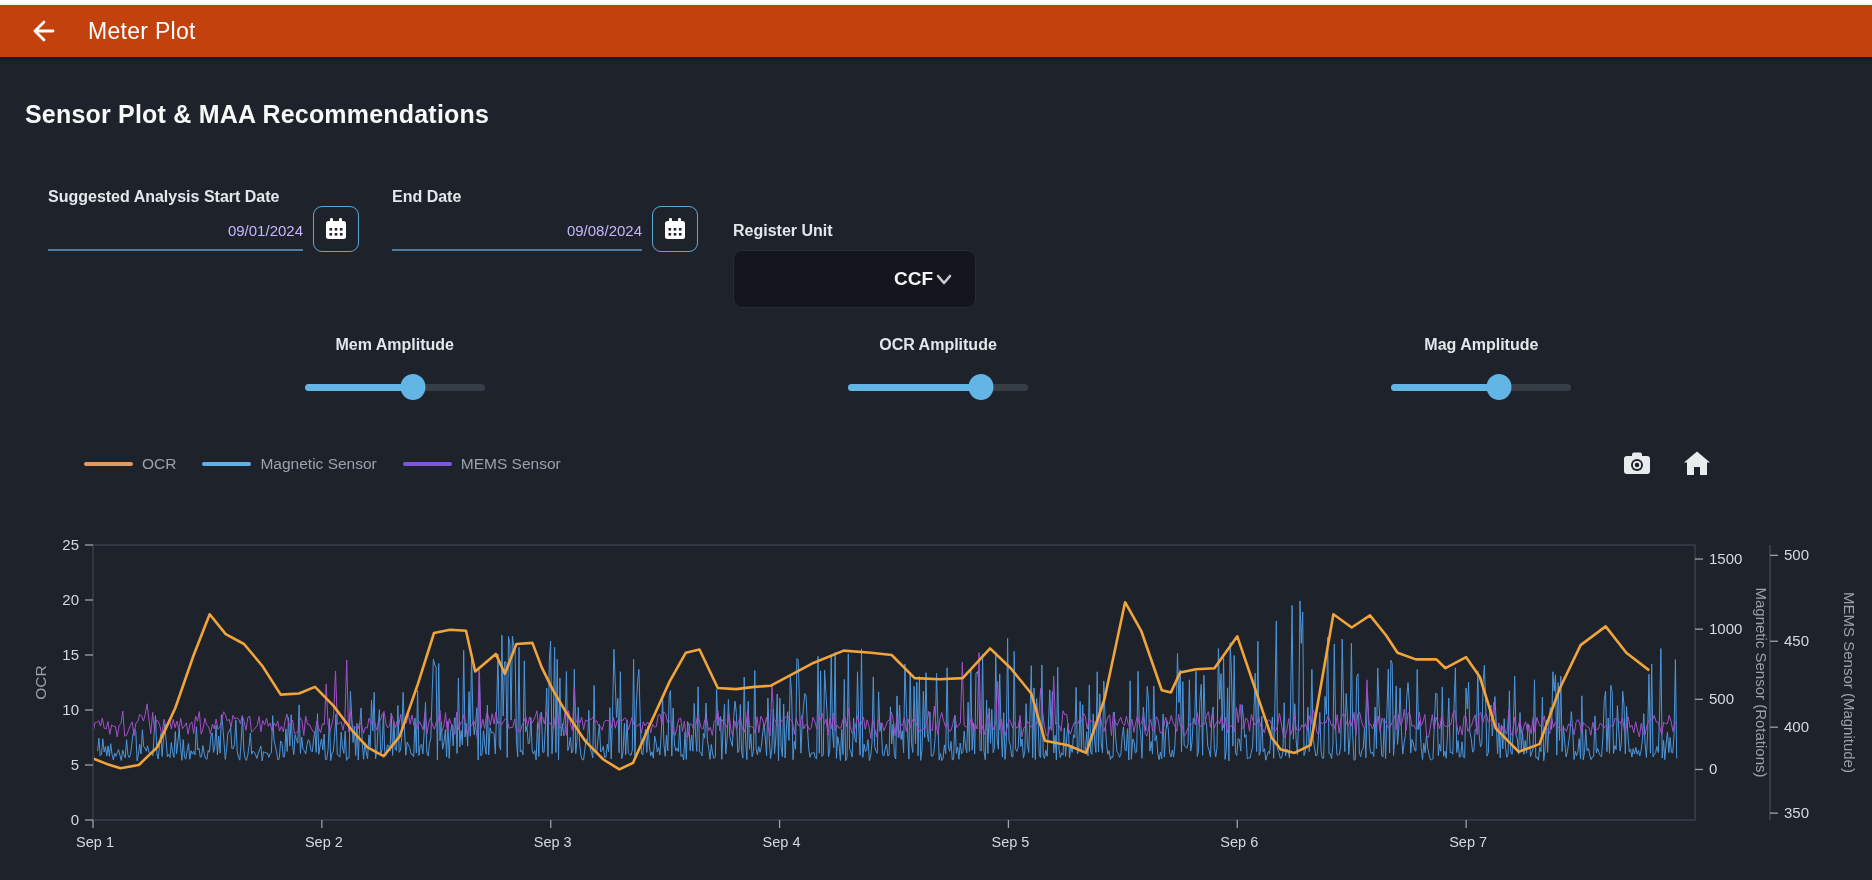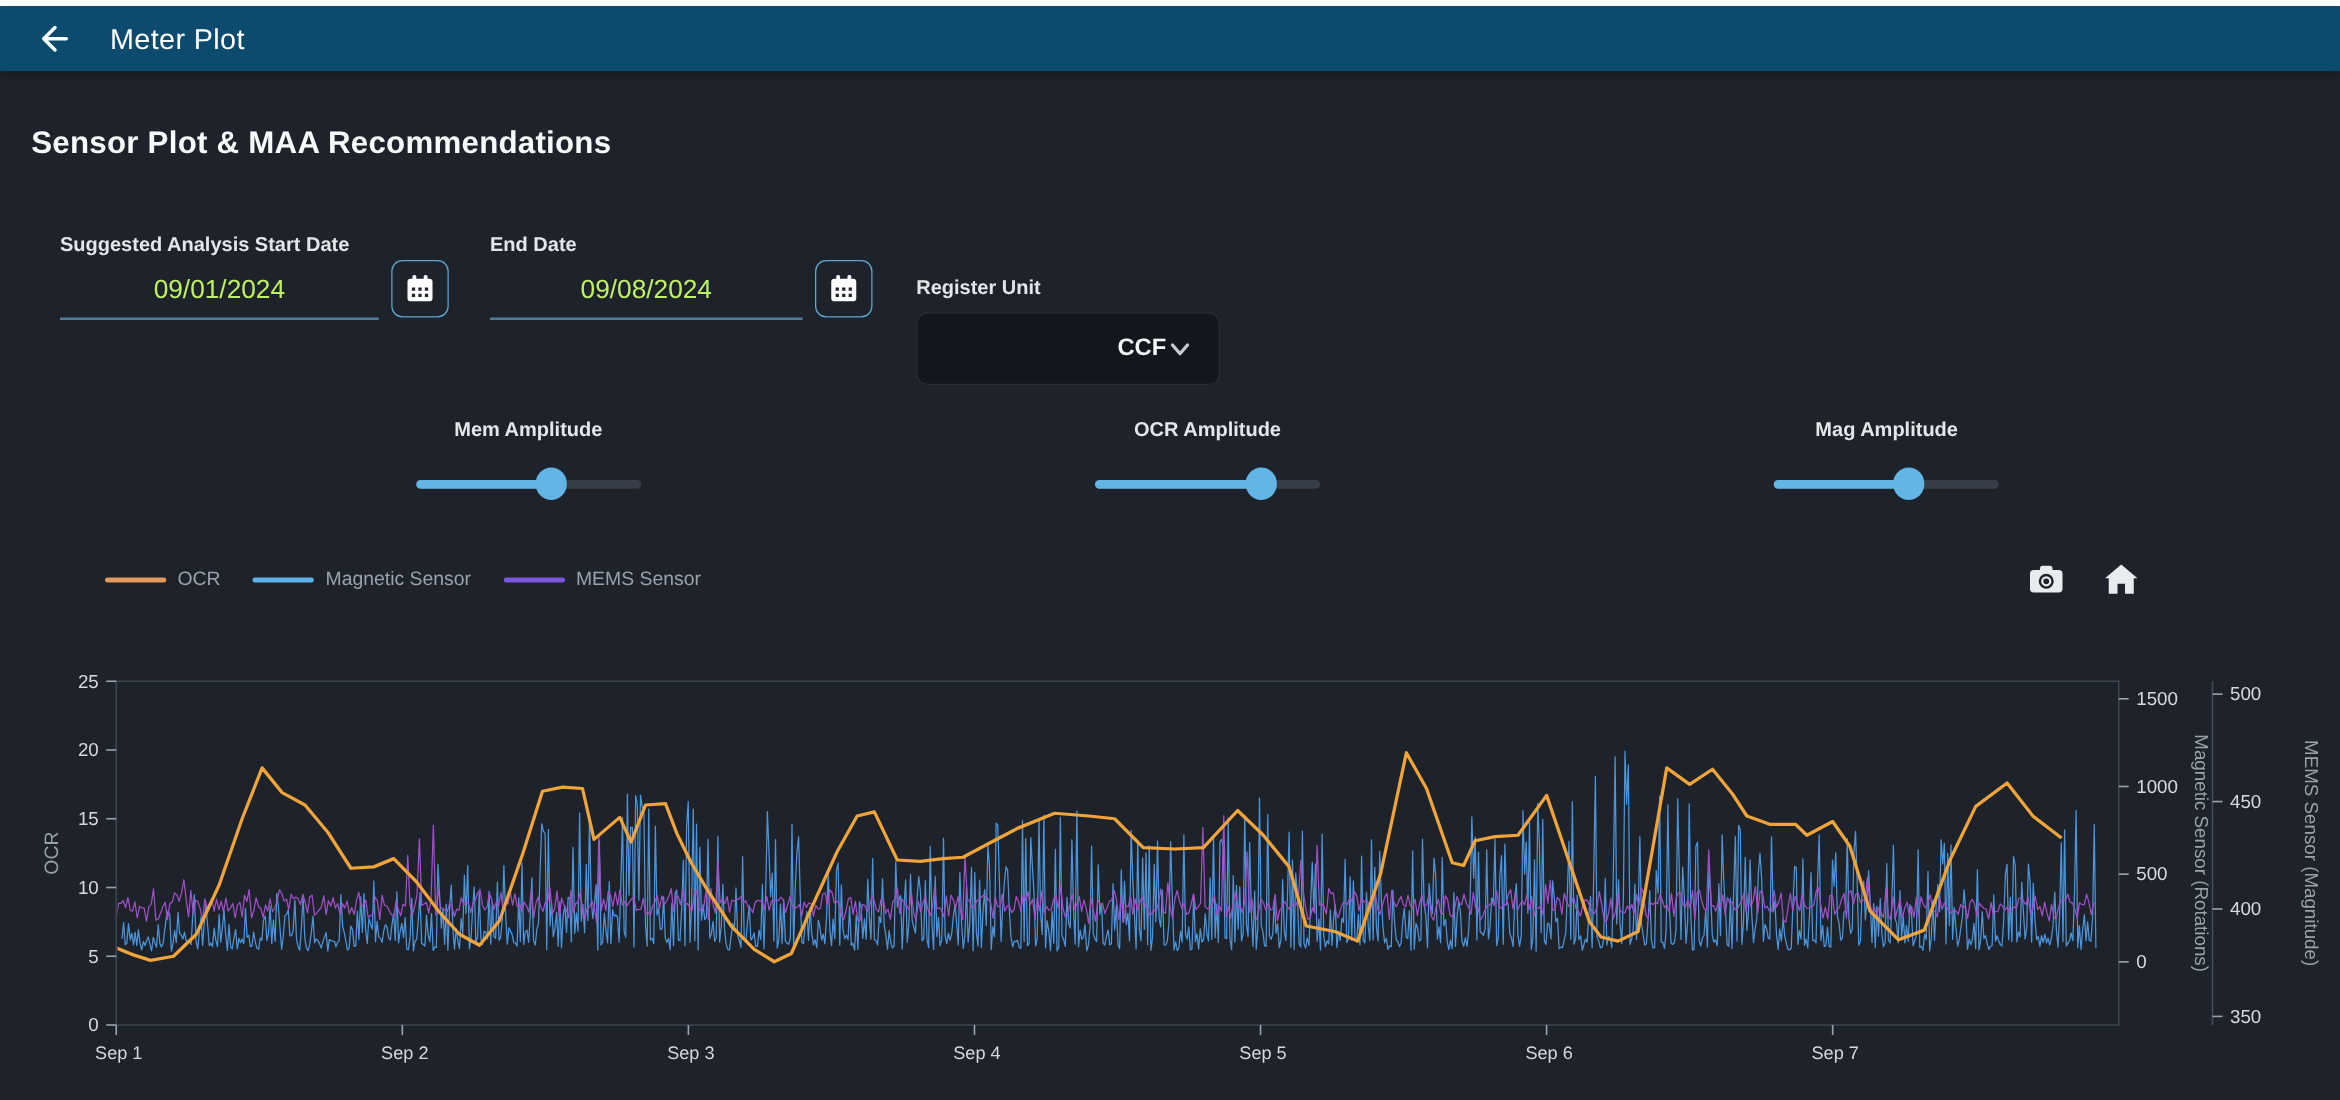--- a/index.html
+++ b/index.html
@@ -1,32 +1,32 @@
 <!DOCTYPE html>
 <html><head>
 <meta charset="utf-8">
 <style>
   html,body{margin:0;padding:0;background:#10141a;}
   *{box-sizing:border-box;font-family:"Liberation Sans",sans-serif;}
   #app{position:relative;width:1872px;height:880px;background:#1e232b;overflow:hidden;}
   .topstrip{position:absolute;left:0;top:0;width:100%;height:5px;background:#ffffff;}
-  .appbar{position:absolute;left:0;top:5px;width:100%;height:52px;background:#0c4a6e;display:flex;align-items:center;box-shadow:0 2px 5px rgba(0,0,0,.35);}
+  .appbar{position:absolute;left:0;top:5px;width:100%;height:52px;background:#c2410c;display:flex;align-items:center;box-shadow:0 2px 5px rgba(0,0,0,.35);}
   .backbtn{margin-left:22px;width:40px;height:40px;display:flex;align-items:center;justify-content:center;cursor:pointer;}
   .appbar-title{color:#ffffff;font-size:23px;font-weight:500;margin-left:26px;letter-spacing:.3px;}
   .h1{position:absolute;left:25px;top:100px;color:#f7f9fa;font-size:25px;font-weight:700;letter-spacing:.2px;}
   .ctl-label{color:#e4e7ea;font-size:16px;font-weight:600;}
   .grp{position:absolute;}
   .date-row{display:flex;align-items:center;}
   .date-field{display:flex;flex-direction:column;}
-  .date-value{color:#bef264;font-size:21px;font-weight:500;text-align:center;padding:14px 0 10px 0;}
+  .date-value{color:#c4b5fd;font-size:15px;font-weight:500;text-align:right;padding:14px 0 10px 0;}
   .underline{height:2px;background:#4e7d9d;}
   .calbtn{width:46px;height:46px;border:1.6px solid #5fa8d2;border-radius:9px;background:transparent;display:flex;align-items:center;justify-content:center;margin-left:10px;cursor:pointer;}
   .select{width:243px;height:58px;background:#13171d;border:1px solid #262c34;border-radius:9px;display:flex;align-items:center;justify-content:flex-end;padding:0 20px 0 22px;margin-top:10px;cursor:pointer;}
   .select-value{color:#f2f4f6;font-size:19px;font-weight:600;}
-  .sliders-row{position:absolute;left:151px;top:336px;width:1630px;display:flex;}
+  .sliders-row{position:absolute;left:123px;top:336px;width:1630px;display:flex;justify-content:flex-end;}
   .slider-col{flex:1 1 0;display:flex;flex-direction:column;align-items:center;}
   .slider-label{color:#e4e7ea;font-size:16px;font-weight:600;margin-bottom:20px;}
   .slider{position:relative;width:180px;height:26px;cursor:pointer;}
   .slider .track{position:absolute;left:0;top:10px;width:100%;height:7px;border-radius:4px;background:#363d46;}
   .slider .fill{position:absolute;left:0;top:10px;height:7px;border-radius:4px;background:#62b5e5;}
   .slider .thumb{position:absolute;top:0;width:25px;height:26px;border-radius:50%;background:#62b5e5;transform:translateX(-50%);}
   .legend-row{position:absolute;left:84px;top:455px;display:flex;align-items:center;}
   .legend-item{display:flex;align-items:center;margin-right:26px;cursor:pointer;}
   .legend-swatch{width:49px;height:4px;border-radius:2px;margin-right:9px;}
   .legend-text{color:#9aa2ab;font-size:15.5px;}

